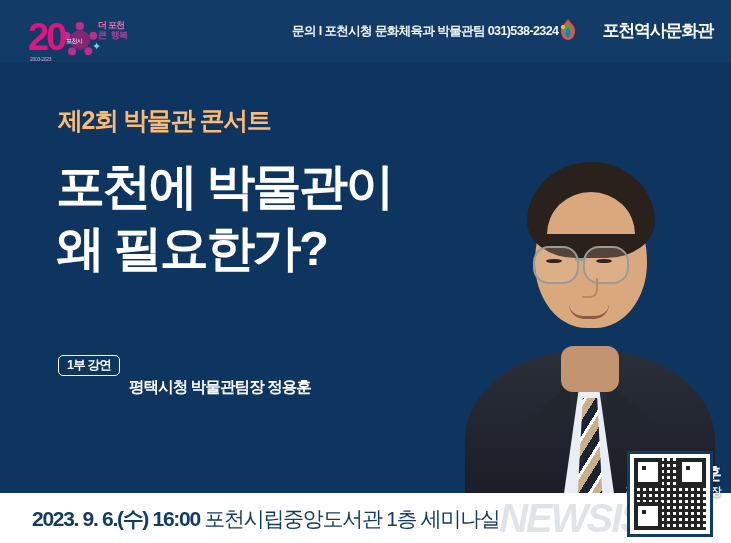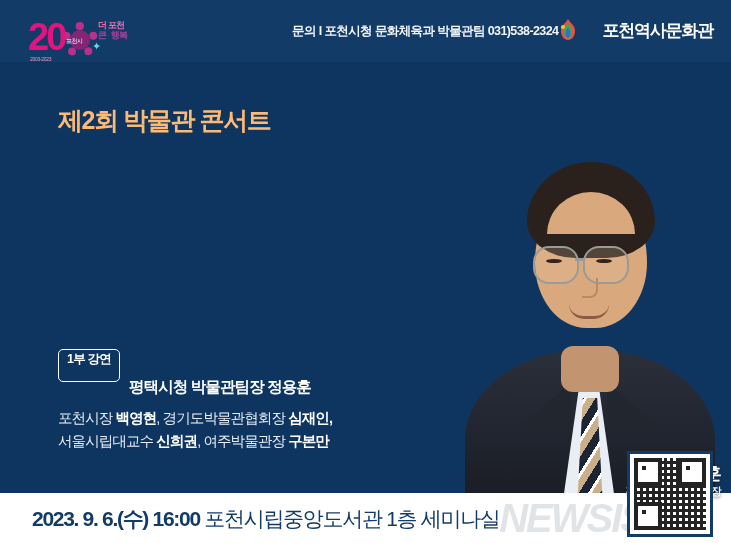--- a/index.html
+++ b/index.html
@@ -287,21 +287,21 @@
   .prog-row {
     display: flex;
     align-items: center;
     gap: 9px;
     margin-bottom: 6px;
   }
   .badge {
     display: inline-block;
     border: 1.6px solid #ffffff;
     border-radius: 5px;
-    padding: 2px 8px 15px;
+    padding: 2px 8px 3px;
     font-size: 12.5px;
     font-weight: bold;
     letter-spacing: -0.8px;
     line-height: 14px;
     color: #ffffff;
     white-space: nowrap;
   }
   .prog-text {
     font-size: 15.5px;
     font-weight: bold;
@@ -445,37 +445,33 @@
     <div class="ph-mouth"></div>
   </div>
 
   <div class="photo-caption">
     <div class="pc-name">정용훈</div>
     <div class="pc-role">평택시청 박물관팀장</div>
   </div>
 
   <div class="kicker">제2회 박물관 콘서트</div>
 
+  <div class="headline">
+    <span>포천에 박물관이</span><br>
+    <span>왜 필요한가?</span>
+  </div>
 
   <div class="program">
 
     <div class="prog-row">
       <span class="badge">1부 강연</span>
       <span class="prog-text">평택시청 박물관팀장 정용훈</span>
     </div>
 
 
-    <div class="panel-list">
-      <div>
-        <span>포천시장 </span><b>백영현</b><span>, 경기도박물관협회장 </span><b>심재인,</b>
-      </div>
-      <div>
-        <span>서울시립대교수 </span><b>신희권</b><span>, 여주박물관장 </span><b>구본만</b>
-      </div>
-    </div>
   </div>
 
   <div class="watermark">NEWSIS</div>
 
   <div class="footer">
     <div class="footer-text">
       <b class="footer-date">2023. 9. 6.(수) 16:00</b><span> 포천시립중앙도서관 1층 세미나실</span>
     </div>
   </div>
 

